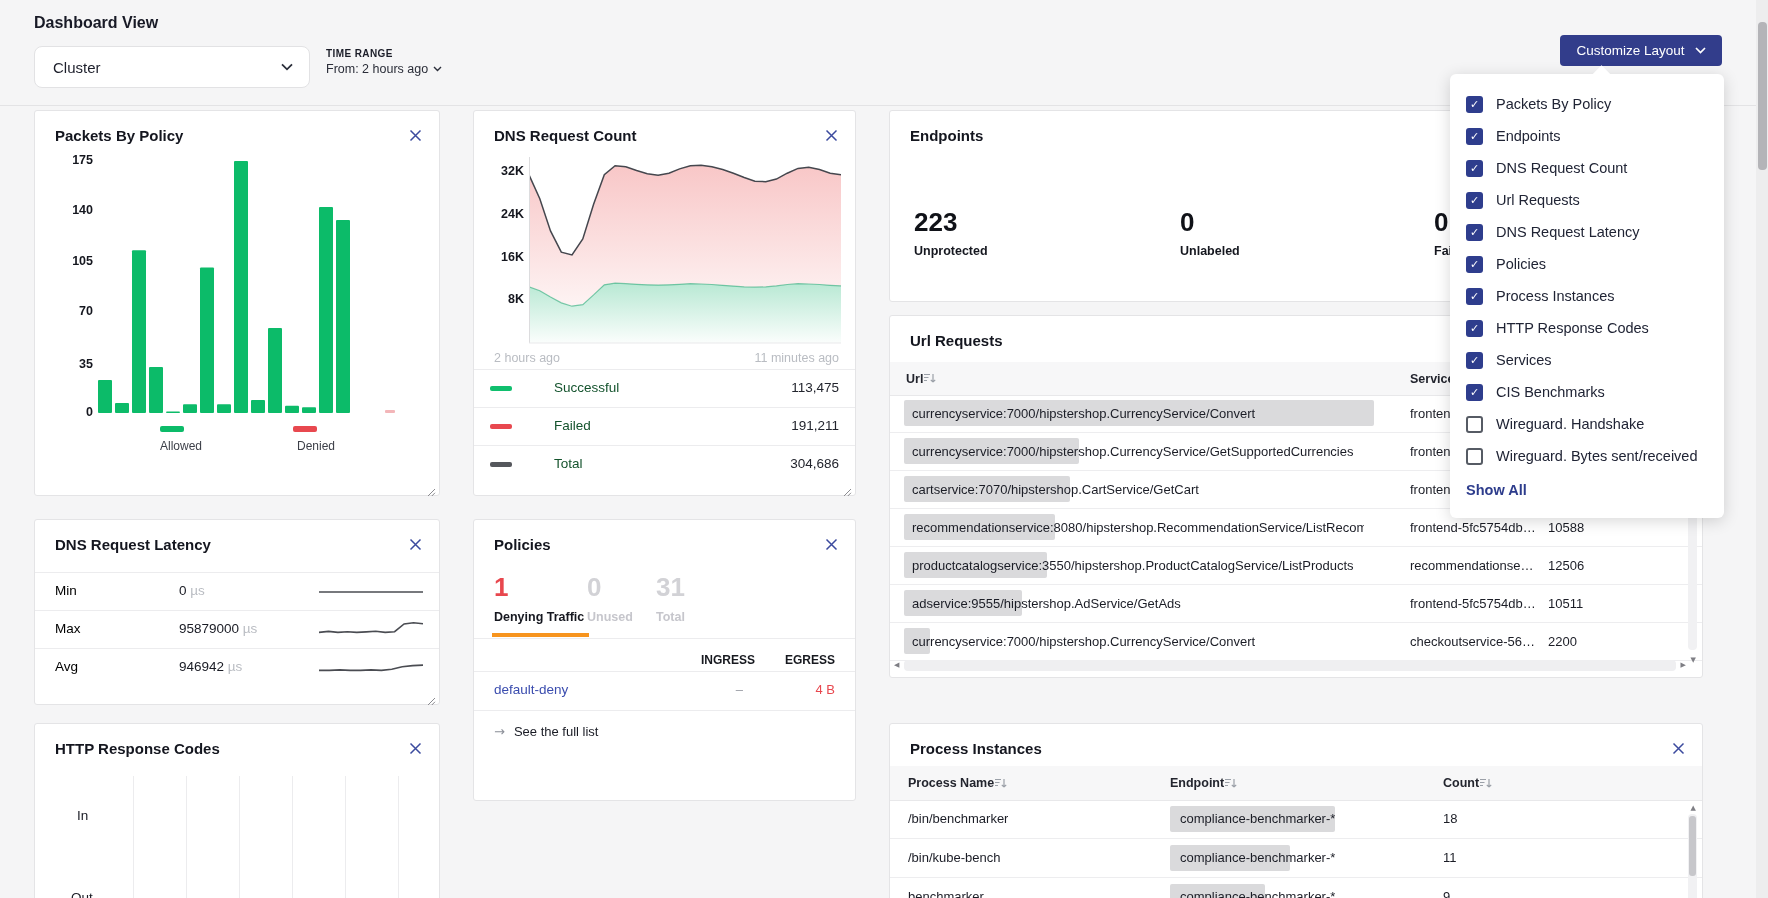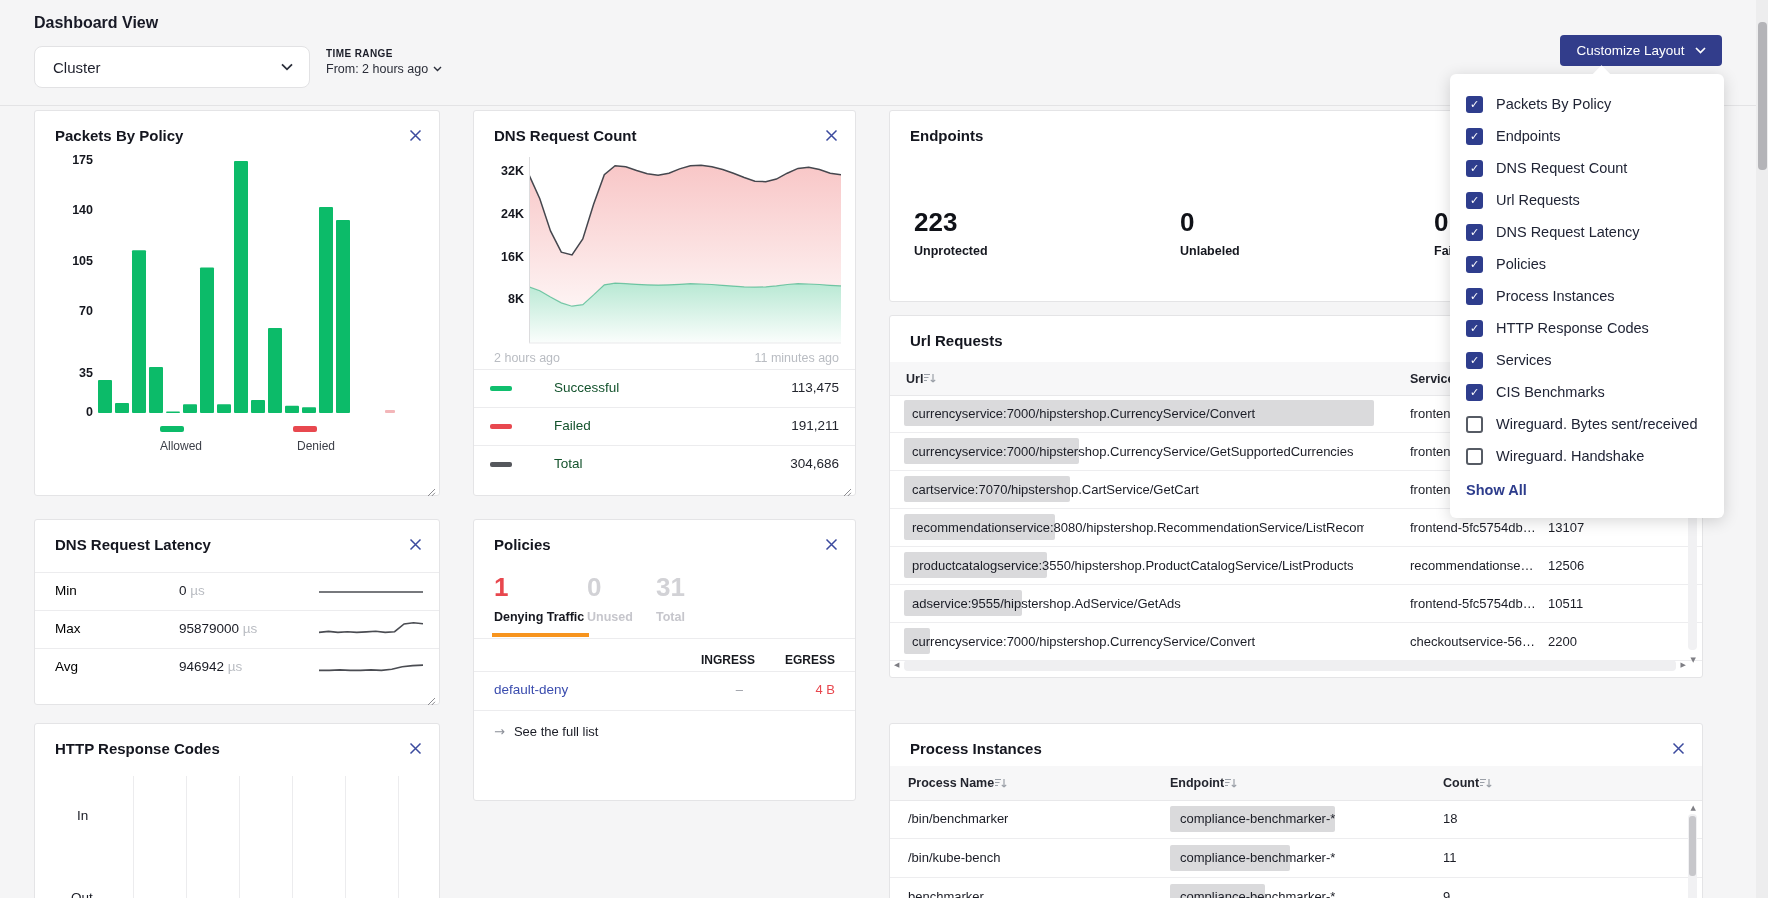--- a/index.html
+++ b/index.html
@@ -137,21 +137,21 @@
 
   <div class="card" id="card-packets">
     <div class="card-title">Packets By Policy</div>
     <button class="close-x">
       <svg width="13" height="13">
           <path d="M1.5 1.5l10 10M11.5 1.5l-10 10" stroke="#3b4a9e" stroke-width="1.5"></path>
         </svg>
     </button>
     <div id="pk-ticks">
         <span class="ytick" style="top: 294px;">0</span>
-        <span class="ytick" style="top: 255px;">35</span>
+        <span class="ytick" style="top: 246px;">35</span>
         <span class="ytick" style="top: 193.2px;">70</span>
         <span class="ytick" style="top: 142.8px;">105</span>
         <span class="ytick" style="top: 92.4px;">140</span>
         <span class="ytick" style="top: 42px;">175</span>
       </div>
     <svg id="packets-svg" width="330" height="258">
         <rect x="0" y="221.88" width="14" height="33.12" rx="1" fill="#0cbb69"></rect>
         <rect x="17" y="244.92" width="14" height="10.08" rx="1" fill="#0cbb69"></rect>
         <rect x="34" y="92.28" width="14" height="162.72" rx="1" fill="#0cbb69"></rect>
         <rect x="51" y="208.92000000000002" width="14" height="46.08" rx="1" fill="#0cbb69"></rect>
@@ -297,21 +297,21 @@
           </div>
           <span class="cell-txt" style="left: 520px; max-width: 130px;">frontend-5fc5754db…</span>
           <span class="cell-txt" style="left: 658px;"></span>
         </div>
         <div class="trow">
           <div style="position:absolute;left:14px;top:0;width:462px;height:100%;">
             <span class="chip" style="left: 0px; width: 151px;"></span>
             <span class="cell-txt" style="left: 8px; max-width: 452px;">recommendationservice:8080/hipstershop.RecommendationService/ListRecommendations</span>
           </div>
           <span class="cell-txt" style="left: 520px; max-width: 130px;">frontend-5fc5754db…</span>
-          <span class="cell-txt" style="left: 658px;">13107</span>
+          <span class="cell-txt" style="left: 658px;">10588</span>
         </div>
         <div class="trow">
           <div style="position:absolute;left:14px;top:0;width:462px;height:100%;">
             <span class="chip" style="left: 0px; width: 143px;"></span>
             <span class="cell-txt" style="left: 8px; max-width: 452px;">productcatalogservice:3550/hipstershop.ProductCatalogService/ListProducts</span>
           </div>
           <span class="cell-txt" style="left: 520px; max-width: 130px;">recommendationse…</span>
           <span class="cell-txt" style="left: 658px;">12506</span>
         </div>
         <div class="trow">
@@ -529,25 +529,25 @@
         <div class="menu-item">
           <span class="cb on">✓</span>
           <span class="mi-lab">Services</span>
         </div>
         <div class="menu-item">
           <span class="cb on">✓</span>
           <span class="mi-lab">CIS Benchmarks</span>
         </div>
         <div class="menu-item">
           <span class="cb off"></span>
+          <span class="mi-lab">Wireguard. Handshake</span>
+        </div>
+        <div class="menu-item">
+          <span class="cb off"></span>
           <span class="mi-lab">Wireguard. Bytes sent/received</span>
-        </div>
-        <div class="menu-item">
-          <span class="cb off"></span>
-          <span class="mi-lab">Wireguard. Handshake</span>
         </div>
       </div>
     <div class="show-all">Show All</div>
   </div>
 
   <div class="page-sb">
     <span class="page-sb-thumb"></span>
   </div>
 </div>
 

